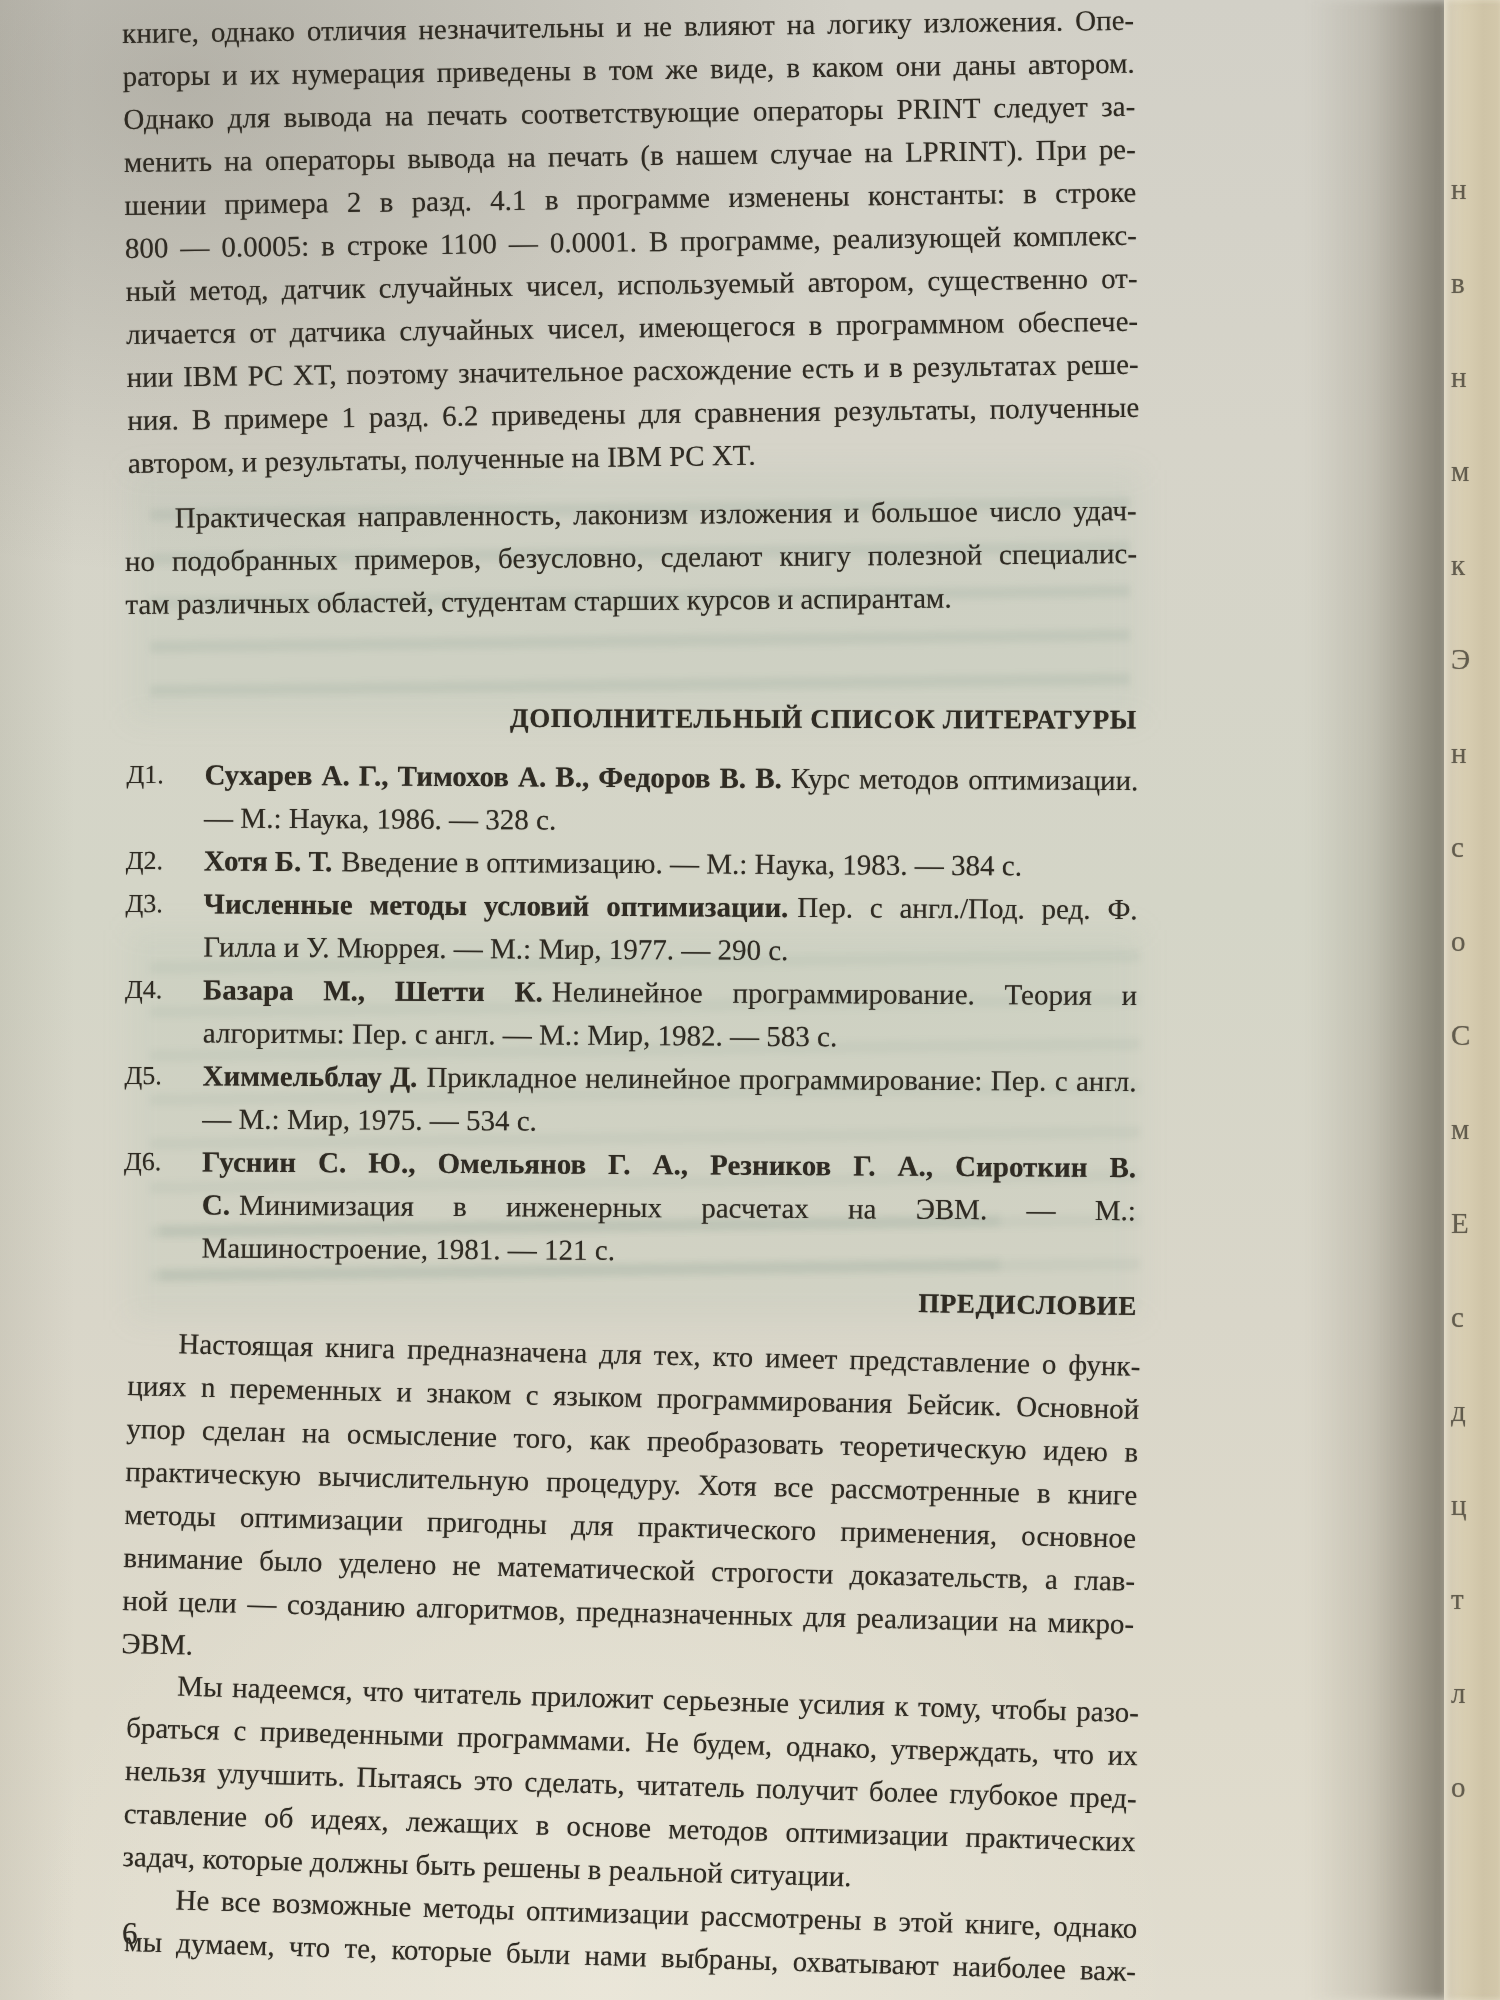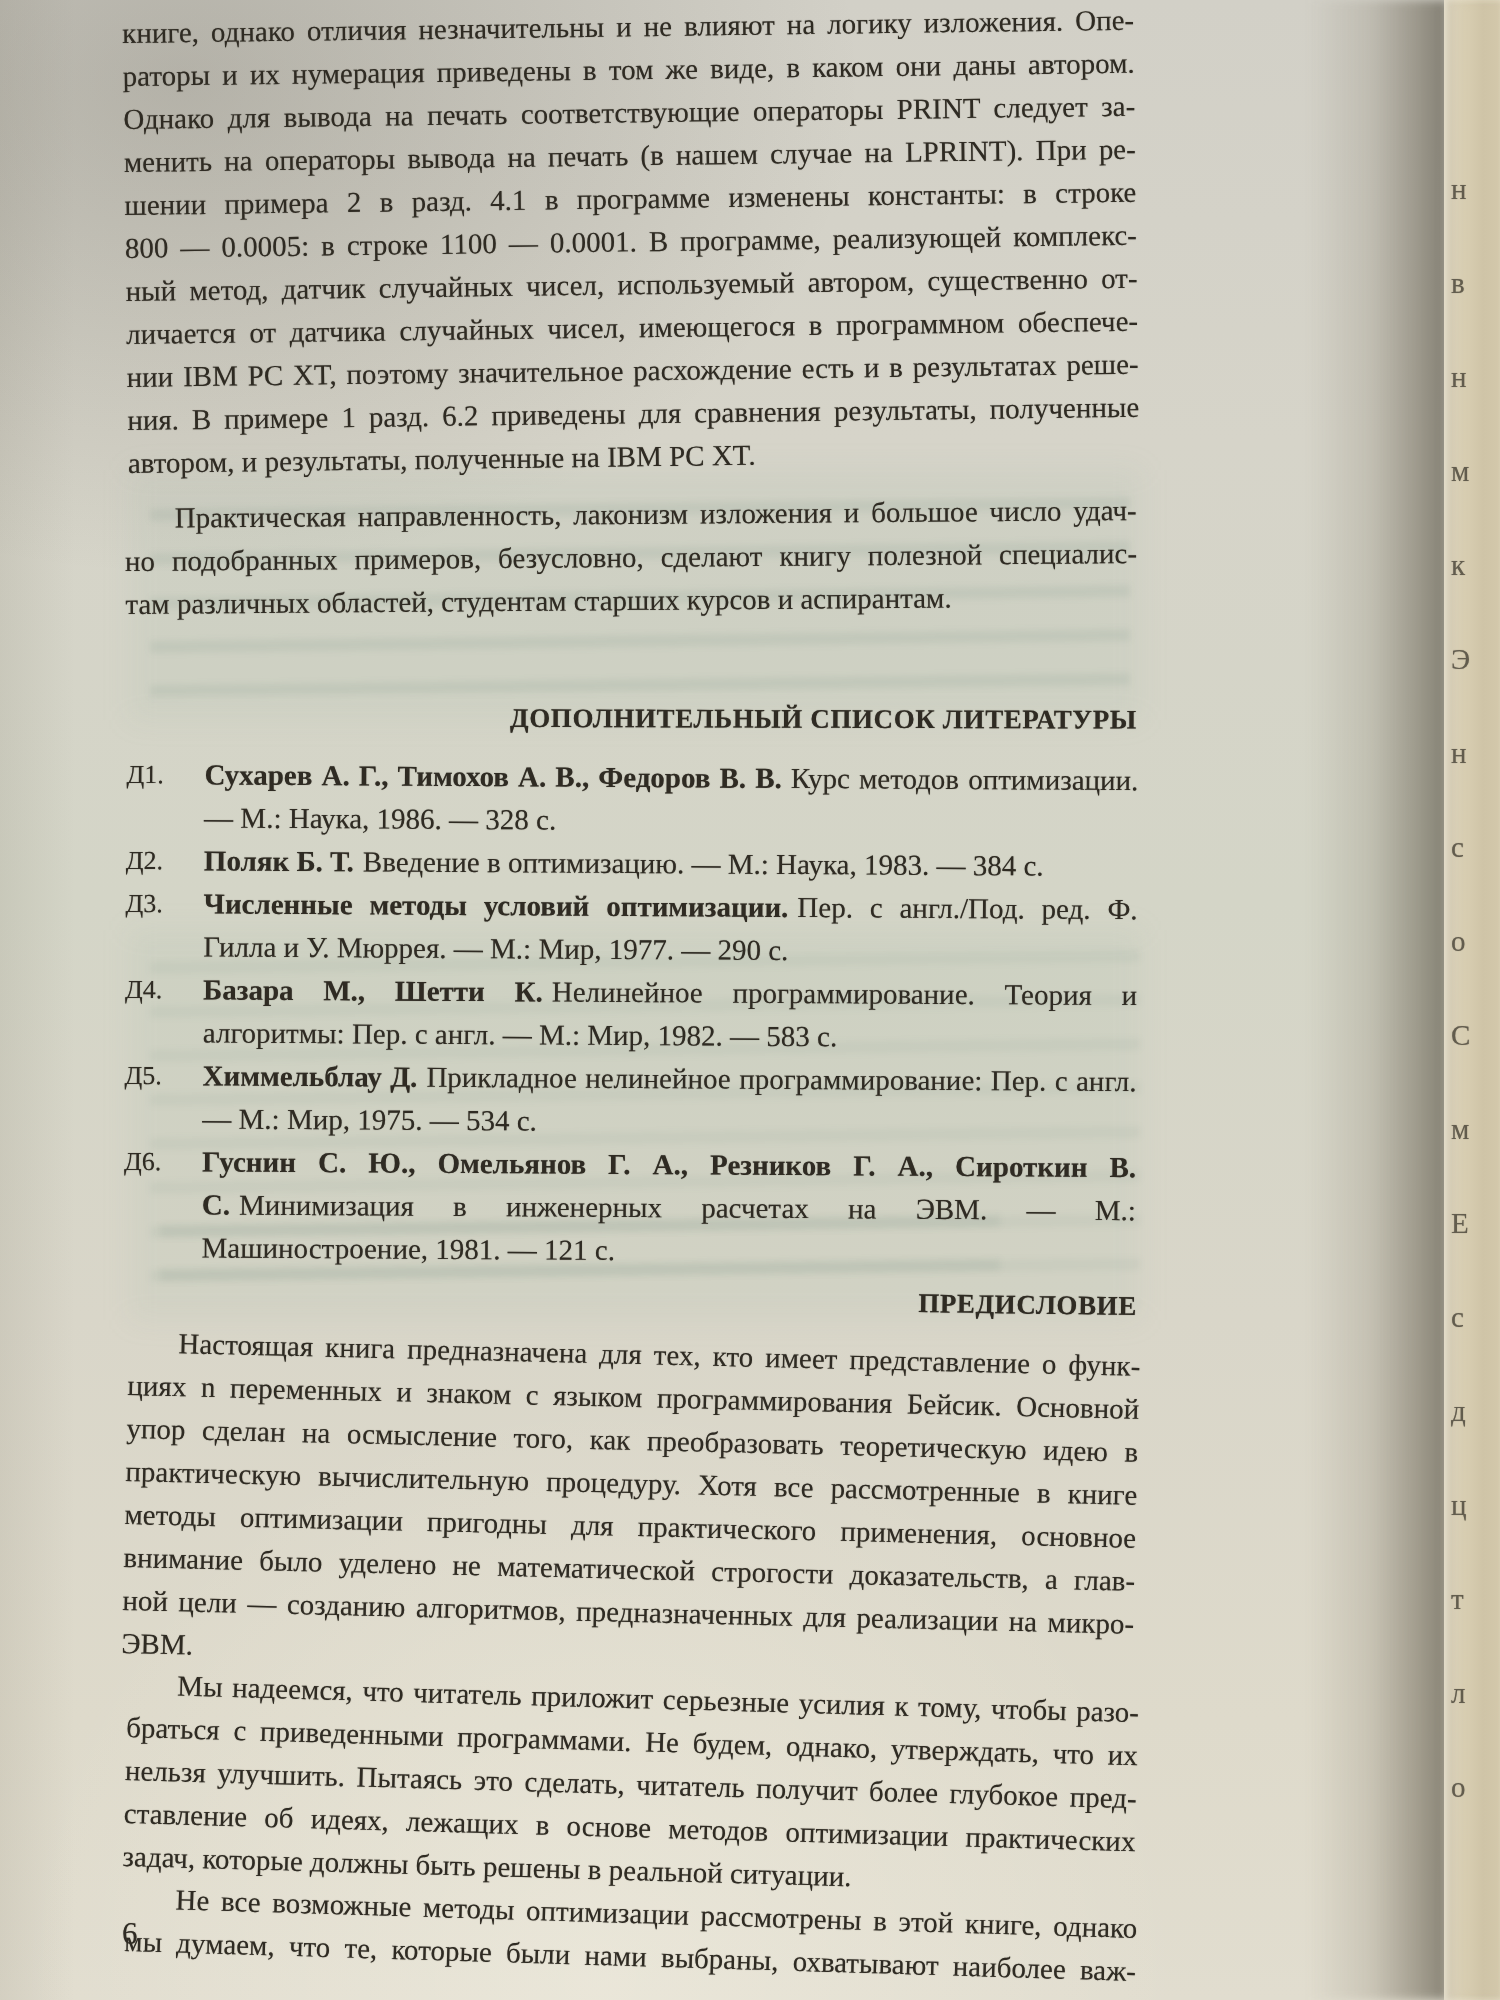--- a/index.html
+++ b/index.html
@@ -85,21 +85,21 @@
   <div class="block h1" style="top:702px;transform:rotate(0.15deg);">ДОПОЛНИТЕЛЬНЫЙ СПИСОК ЛИТЕРАТУРЫ</div>
 
   <div class="block" style="top:753px;transform:rotate(0.35deg);">
 
     <div class="bib">
       <div class="lbl">Д1.</div>
       <div class="txt"><span class="au">Сухарев А. Г., Тимохов А. В., Федоров В. В.</span><span>Курс методов оптимизации. — М.: Наука, 1986. — 328 с.</span></div>
     </div>
     <div class="bib">
       <div class="lbl">Д2.</div>
-      <div class="txt"><span class="au">Поляк Б. Т.</span><span>Введение в оптимизацию. — М.: Наука, 1983. — 384 с.</span></div>
+      <div class="txt"><span class="au">Хотя Б. Т.</span><span>Введение в оптимизацию. — М.: Наука, 1983. — 384 с.</span></div>
     </div>
     <div class="bib">
       <div class="lbl">Д3.</div>
       <div class="txt"><span class="au">Численные методы условий оптимизации.</span><span>Пер. с англ./Под. ред. Ф. Гилла и У. Мюррея. — М.: Мир, 1977. — 290 с.</span></div>
     </div>
     <div class="bib">
       <div class="lbl">Д4.</div>
       <div class="txt"><span class="au">Базара М., Шетти К.</span><span>Нелинейное программирование. Теория и алгоритмы: Пер. с англ. — М.: Мир, 1982. — 583 с.</span></div>
     </div>
     <div class="bib">

